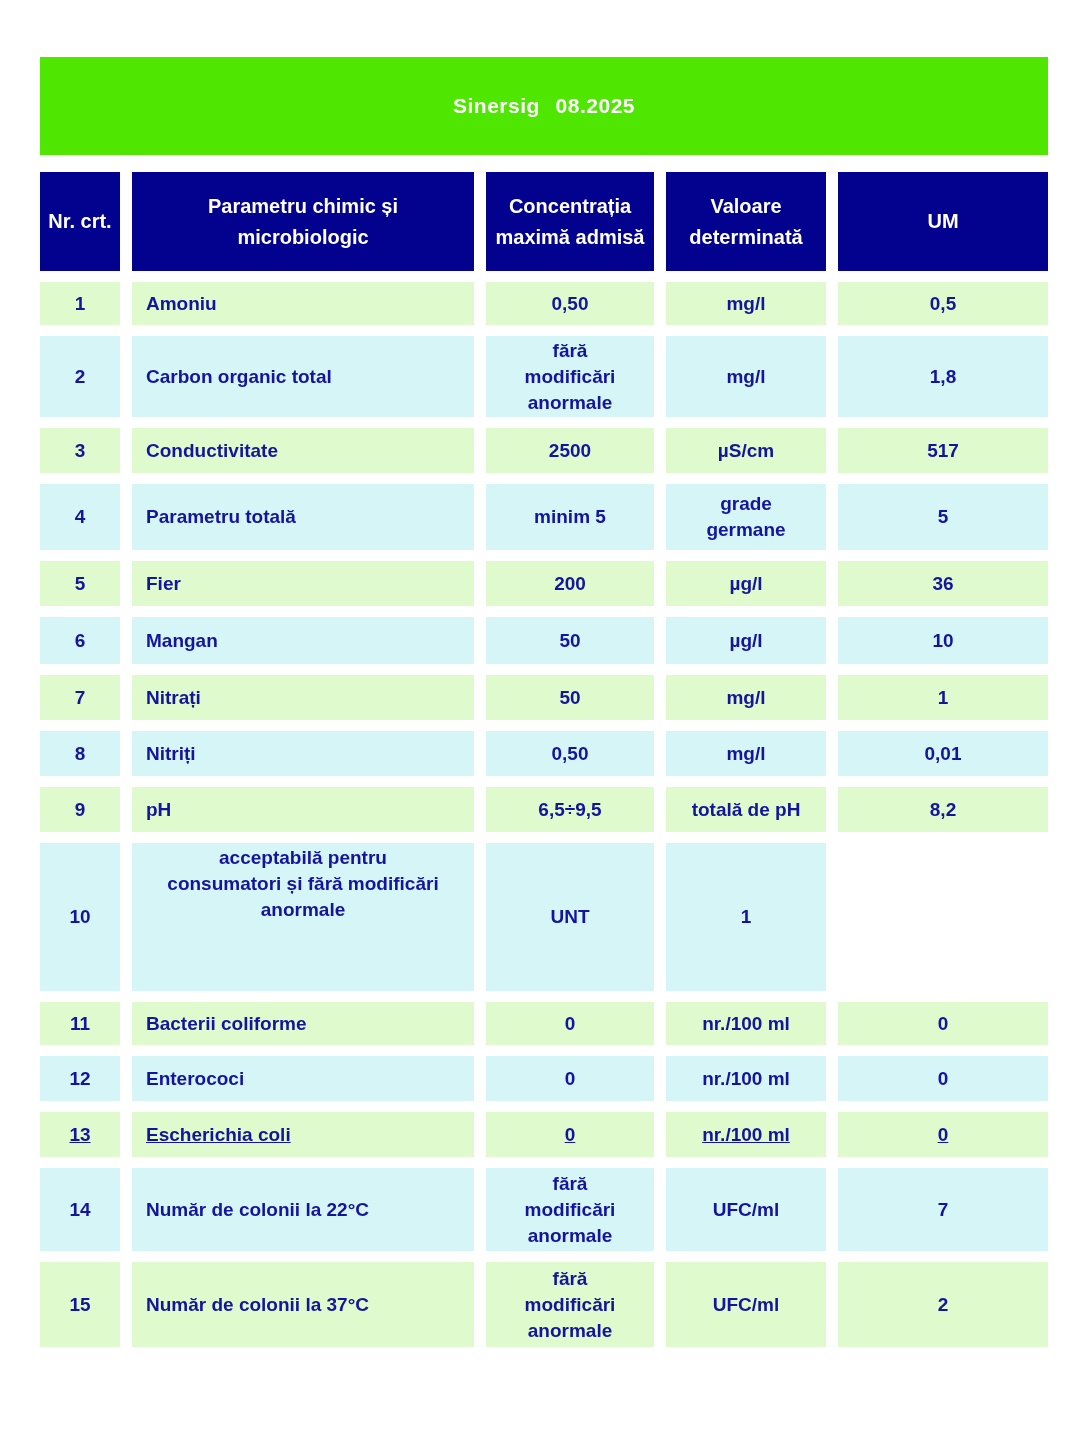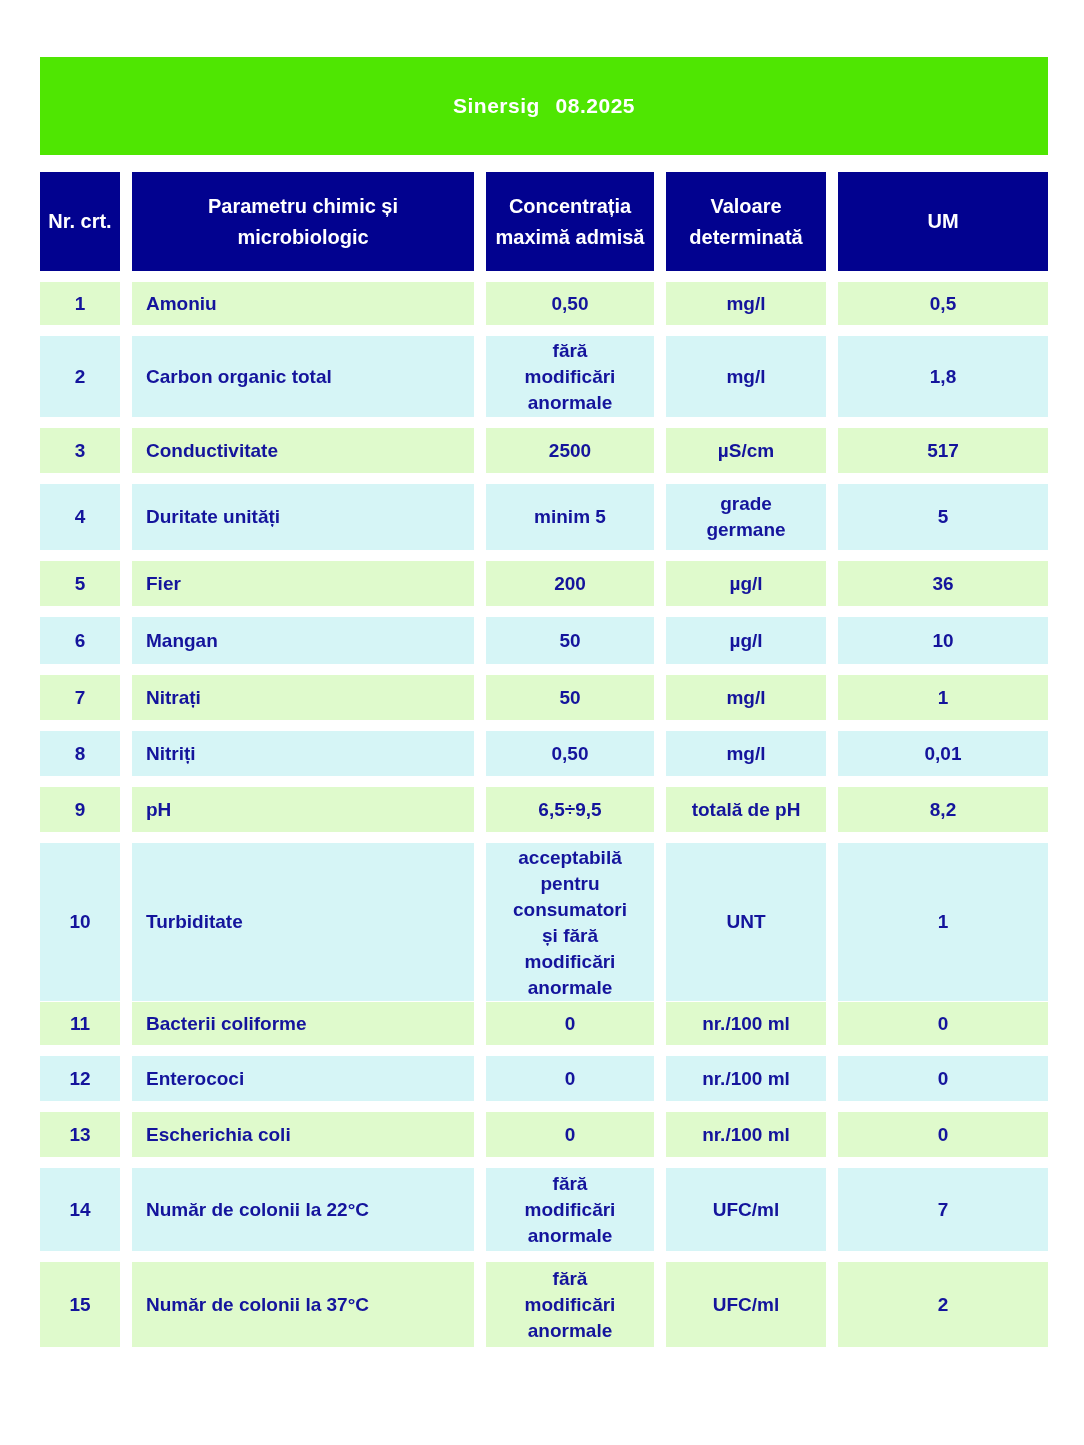--- a/index.html
+++ b/index.html
@@ -103,21 +103,21 @@
   <div class="grid-row body-row row-green" style="height: 45px;">
     <div class="cell c-nr">3</div>
     <div class="cell c-param">Conductivitate</div>
     <div class="cell c-cma">2500</div>
     <div class="cell c-um">µS/cm</div>
     <div class="cell c-val">517</div>
   </div>
 
   <div class="grid-row body-row row-blue" style="height: 66px;">
     <div class="cell c-nr">4</div>
-    <div class="cell c-param">Duritate unități</div>
+    <div class="cell c-param">Parametru totală</div>
     <div class="cell c-cma">minim 5</div>
     <div class="cell c-um">grade germane</div>
     <div class="cell c-val">5</div>
   </div>
 
   <div class="grid-row body-row row-green" style="height: 45px;">
     <div class="cell c-nr">5</div>
     <div class="cell c-param">Fier</div>
     <div class="cell c-cma">200</div>
     <div class="cell c-um">µg/l</div>
@@ -151,21 +151,20 @@
   <div class="grid-row body-row row-green" style="height: 45px;">
     <div class="cell c-nr">9</div>
     <div class="cell c-param">pH</div>
     <div class="cell c-cma">6,5÷9,5</div>
     <div class="cell c-um">totală de pH</div>
     <div class="cell c-val">8,2</div>
   </div>
 
   <div class="grid-row body-row row-blue row-turbidity" style="height: 148px;">
     <div class="cell c-nr">10</div>
-    <div class="cell c-param">Turbiditate</div>
     <div class="cell c-cma">acceptabilă pentru consumatori și fără modificări anormale</div>
     <div class="cell c-um">UNT</div>
     <div class="cell c-val">1</div>
   </div>
 
   <div class="grid-row body-row row-green" style="height: 43px;">
     <div class="cell c-nr">11</div>
     <div class="cell c-param">Bacterii coliforme</div>
     <div class="cell c-cma">0</div>
     <div class="cell c-um">nr./100 ml</div>
@@ -173,21 +172,21 @@
   </div>
 
   <div class="grid-row body-row row-blue" style="height: 45px;">
     <div class="cell c-nr">12</div>
     <div class="cell c-param">Enterococi</div>
     <div class="cell c-cma">0</div>
     <div class="cell c-um">nr./100 ml</div>
     <div class="cell c-val">0</div>
   </div>
 
-  <div class="grid-row body-row row-green" style="height: 45px;">
+  <div class="grid-row body-row row-green" style="height: 45px; text-decoration: underline;">
     <div class="cell c-nr">13</div>
     <div class="cell c-param">Escherichia coli</div>
     <div class="cell c-cma">0</div>
     <div class="cell c-um">nr./100 ml</div>
     <div class="cell c-val">0</div>
   </div>
 
   <div class="grid-row body-row row-blue" style="height: 83px;">
     <div class="cell c-nr">14</div>
     <div class="cell c-param">Număr de colonii la 22°C</div>

